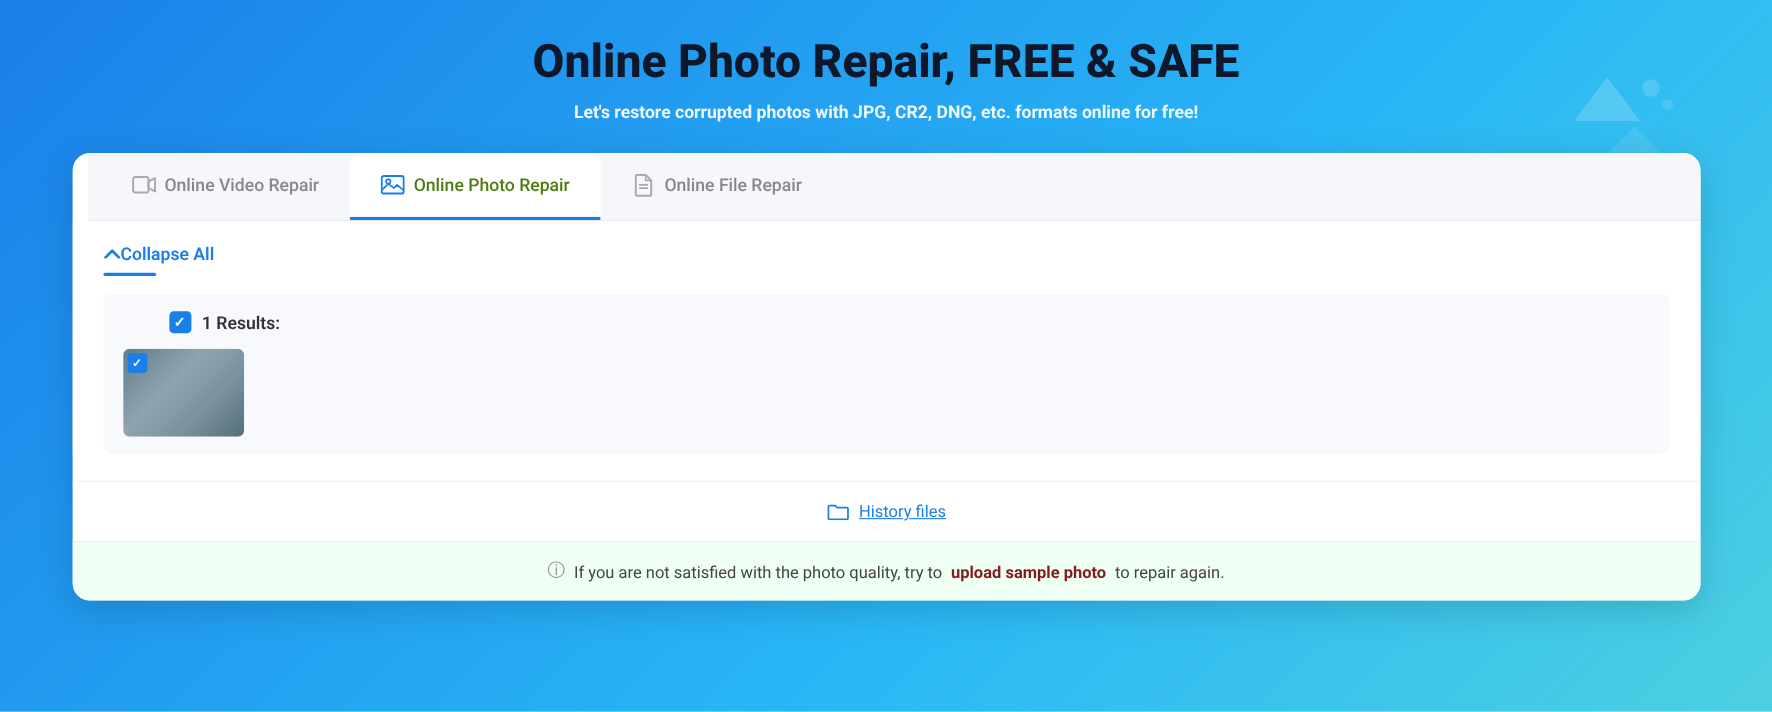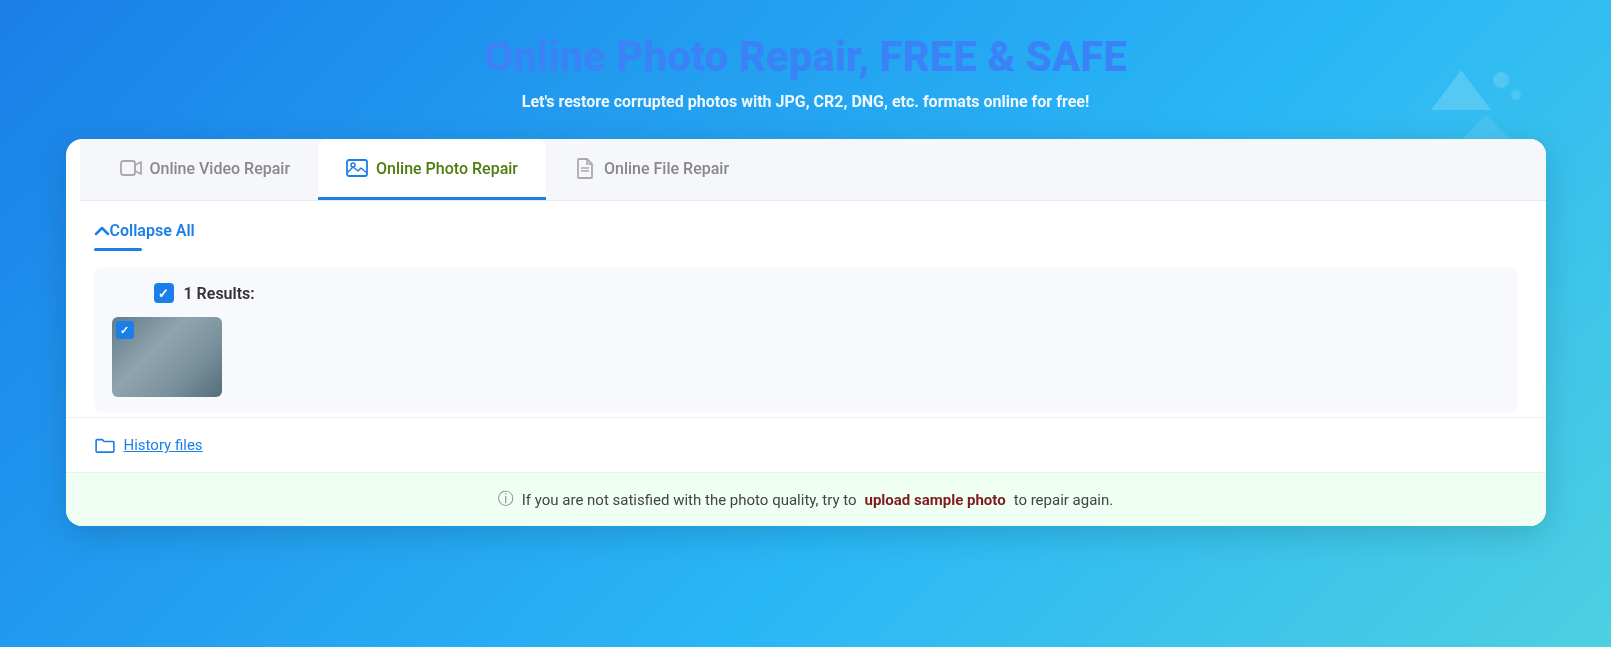--- a/index.html
+++ b/index.html
@@ -23,21 +23,21 @@
       opacity: 0.3;
       pointer-events: none;
     }
 
     .header-section {
       text-align: center;
       margin-bottom: 28px;
     }
 
     .main-title {
-      color: #3b82f6;
+      color: #0f172a;
       font-size: 42px;
       font-weight: 800;
       margin-bottom: 10px;
       line-height: 1.2;
     }
 
     .subtitle {
       color: rgba(255,255,255,0.92);
       font-size: 16px;
       font-weight: 700;
@@ -188,24 +188,24 @@
       content: '✓';
       color: white;
       font-size: 11px;
       font-weight: 700;
     }
 
     
     .footer-bar {
       display: flex;
       align-items: center;
-      justify-content: space-between;
+      justify-content: center;
       padding: 18px 28px;
       border-top: 1px solid #f0f0f0;
-      margin-top: 4px;
+      margin-top: 24px;
     }
 
     .history-link {
       display: flex;
       align-items: center;
       gap: 8px;
       color: #1a7fe8;
       font-size: 15px;
       text-decoration: underline;
       cursor: pointer;

